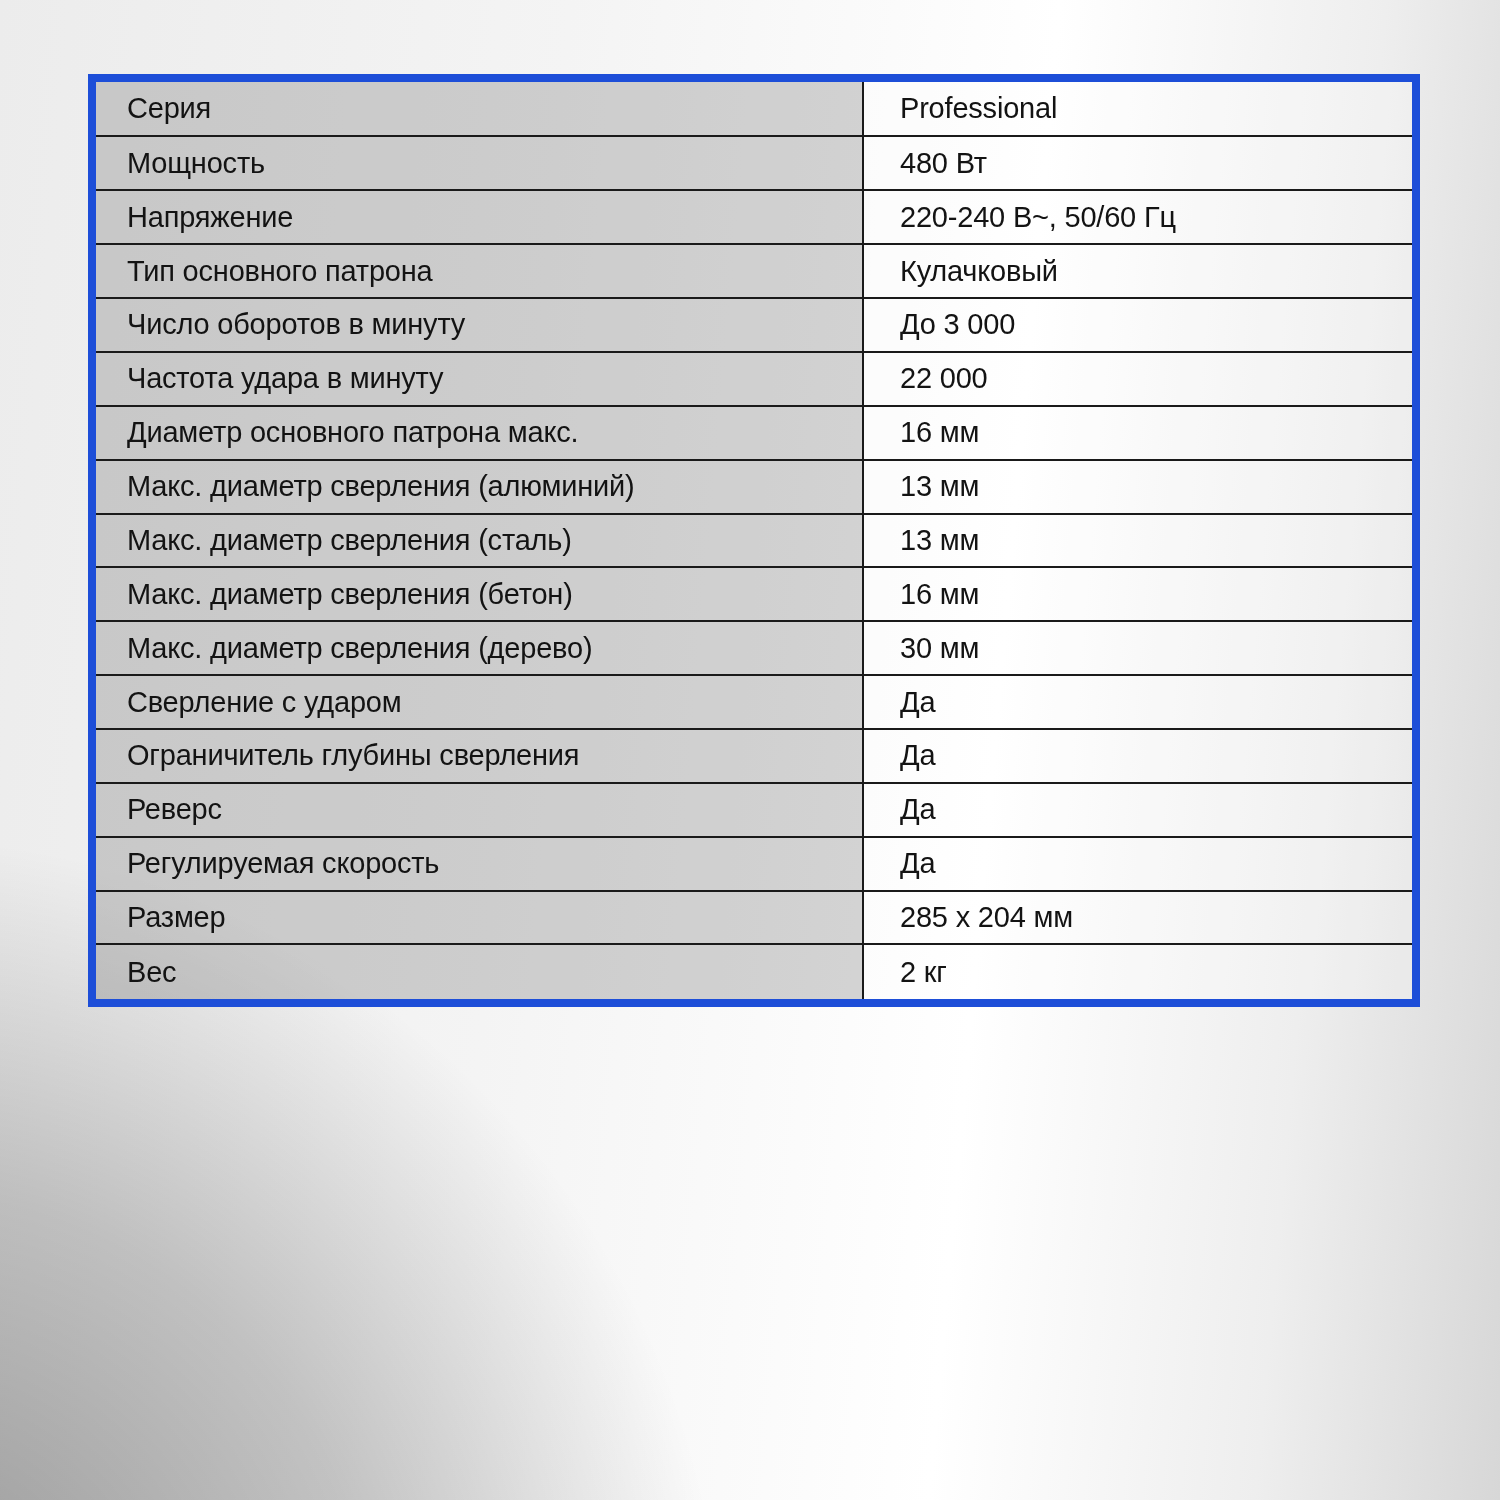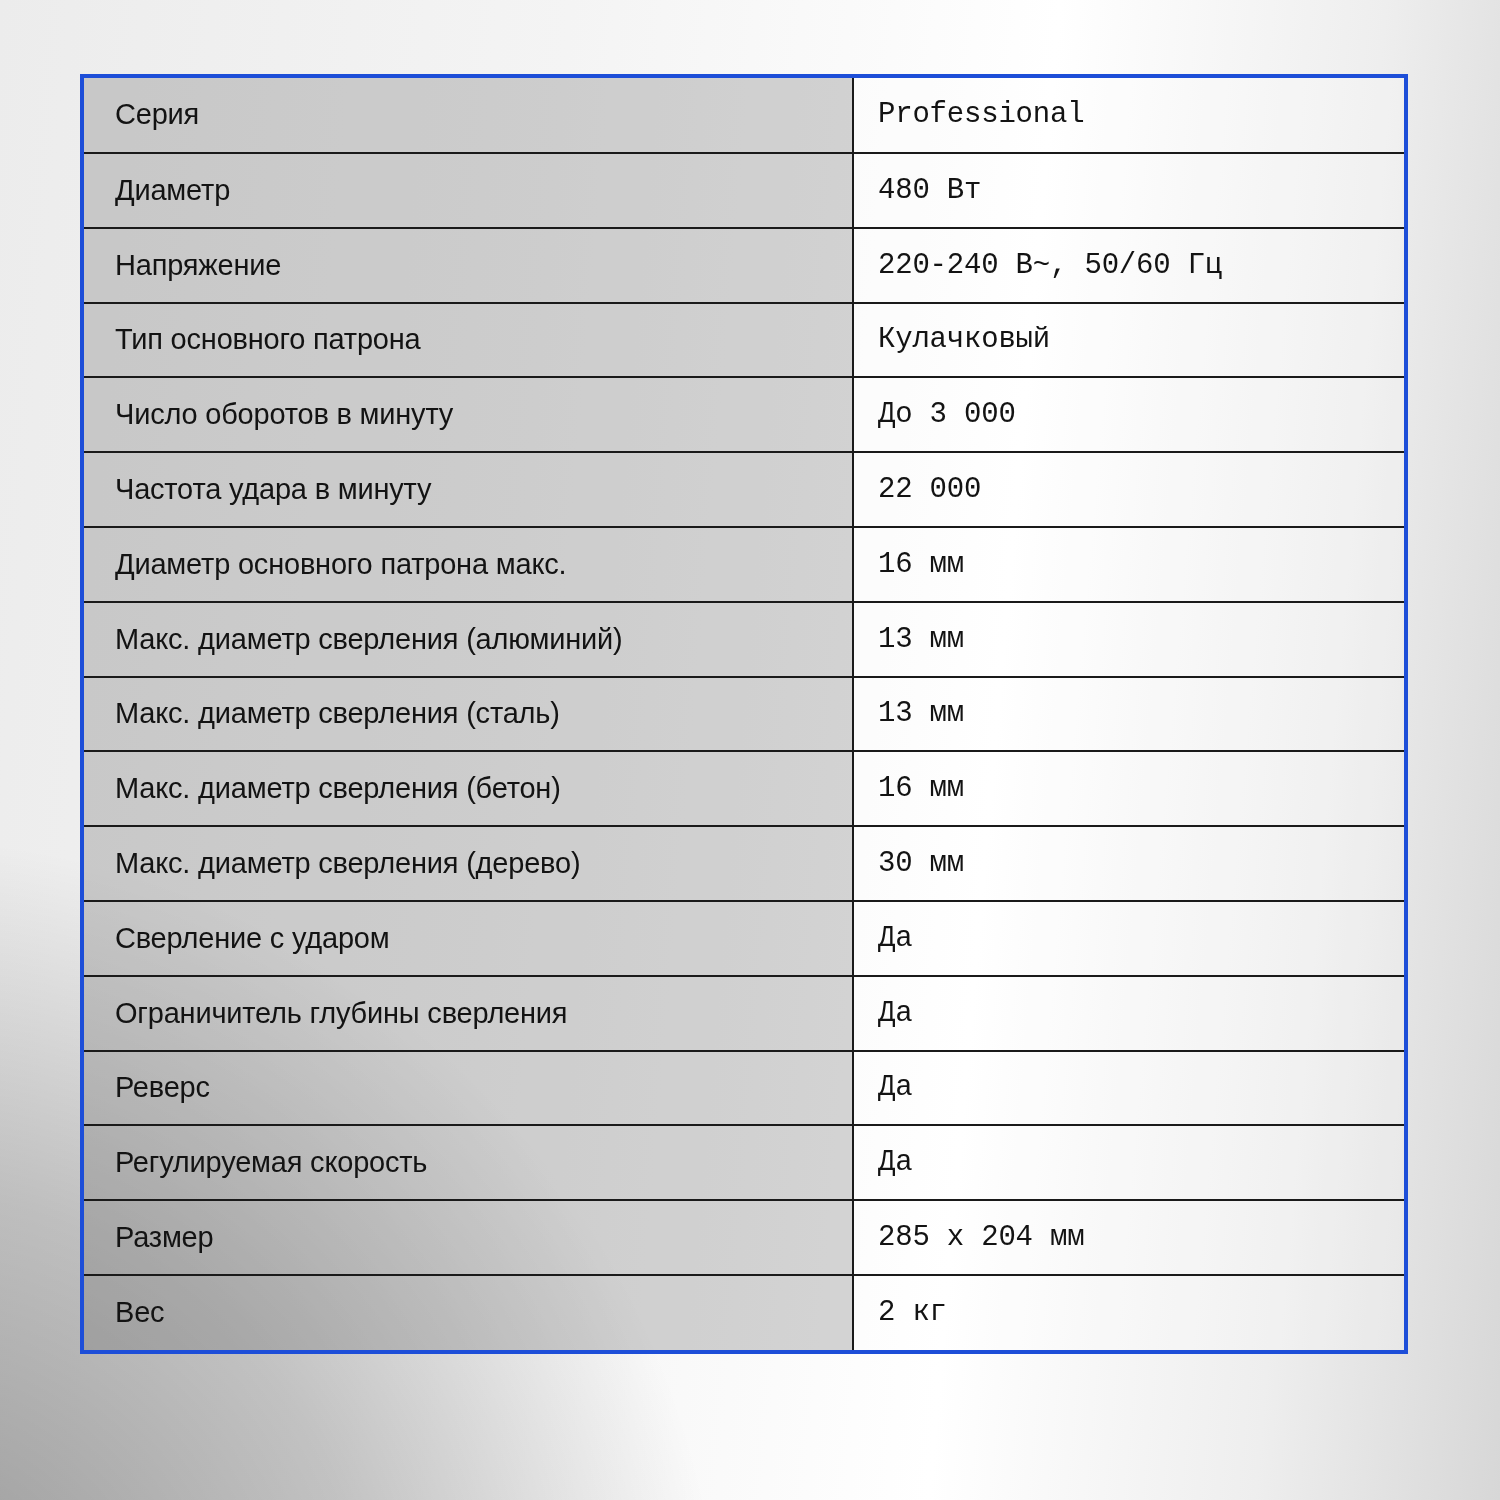--- a/index.html
+++ b/index.html
@@ -12,63 +12,62 @@
   body {
     position: relative;
     font-family: "Liberation Sans", "DejaVu Sans", sans-serif;
     
     background:
       radial-gradient(circle 1300px at -8% 112%, rgba(0,0,0,0.38) 0%, rgba(0,0,0,0.20) 38%, rgba(0,0,0,0) 65%),
       linear-gradient(95deg, #ececec 0%, #f4f4f4 35%, #fbfbfb 55%, #ffffff 65%, #eeeeee 85%, #d7d7d7 100%);
   }
   .spec-table {
     position: absolute;
-    left: 80px;
+    left: 88px;
     top: 74px;
     width: 1324px;
-    height: 1280px;
+    height: 933px;
     border-collapse: collapse;
     table-layout: fixed;
-    border: 4px solid #1d4ed8;
+    border: 8px solid #1d4ed8;
   }
   .spec-table td {
     border: 2px solid #1a1a1a;
     vertical-align: middle;
     font-size: 29px;
     letter-spacing: -0.2px;
     color: #131313;
     white-space: nowrap;
     overflow: hidden;
   }
   .spec-table td.label {
     background: rgba(103,103,103,0.28);
     padding: 0 10px 0 31px;
   }
   .spec-table td.value {
     background: rgba(255,255,255,0.22);
-    padding: 0 10px 0 24px;
-    font-family: Liberation Mono, monospace;
+    padding: 0 10px 0 36px;
   }
 </style>
 </head>
 <body>
 
 <table class="spec-table">
   <colgroup>
     <col style="width:771px">
     <col style="width:553px">
   </colgroup>
   <tbody>
   <tr>
     <td class="label">Серия</td>
     <td class="value">Professional</td>
   </tr>
 
   <tr>
-    <td class="label">Диаметр</td>
+    <td class="label">Мощность</td>
     <td class="value">480 Вт</td>
   </tr>
 
   <tr>
     <td class="label">Напряжение</td>
     <td class="value">220-240 В~, 50/60 Гц</td>
   </tr>
 
   <tr>
     <td class="label">Тип основного патрона</td>

